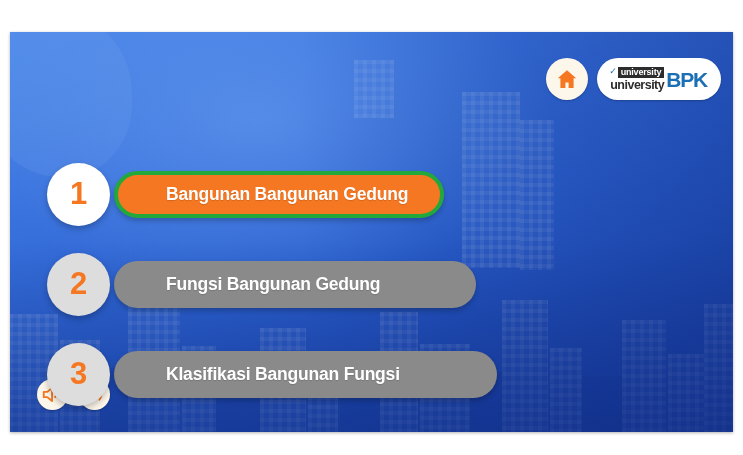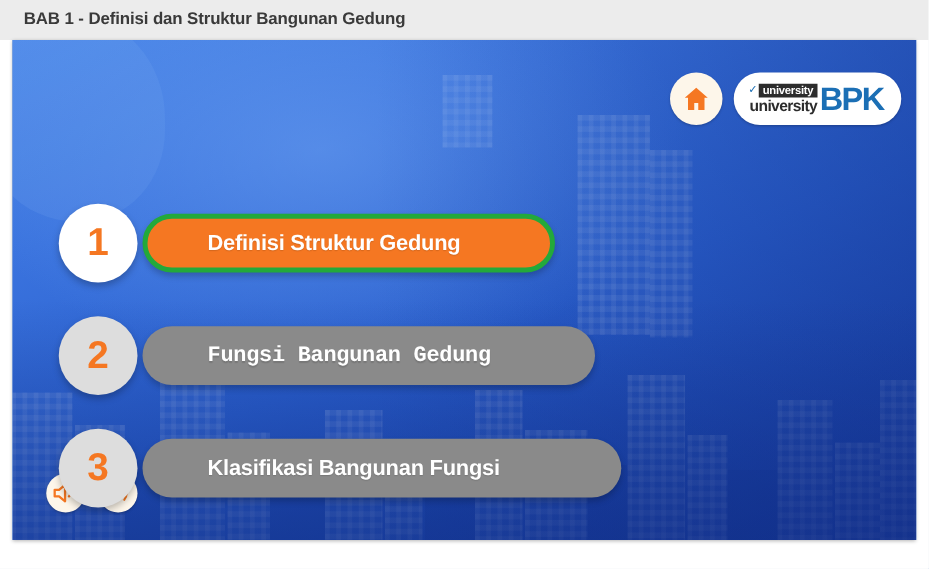--- a/index.html
+++ b/index.html
@@ -138,21 +138,21 @@
     line-height: 1.05;
   }
   #logo-university {
     font-size: 12.5px;
     font-weight: bold;
     color: #2c2c2c;
     letter-spacing: -0.5px;
     margin-top: 1px;
   }
   #logo-bpk {
-    font-size: 26px;
+    font-size: 21px;
     font-weight: bold;
     color: #1b6fb5;
     letter-spacing: -1.2px;
     line-height: 1;
   }
 
   
   .menu-row {
     position: absolute;
     display: flex;
@@ -229,23 +229,20 @@
     cursor: pointer;
     box-shadow: 0 1px 2px rgba(0,0,0,0.25);
   }
 </style>
 </head>
 <body>
 
 <div id="page">
   <div id="slide-outer-bg"></div>
 
-  <div id="header-bar">
-    <div id="header-title">BAB 1 - Definisi dan Struktur Bangunan Gedung</div>
-  </div>
 
   <div id="slide-frame">
 
     <div class="bg-layer" id="bg-base"></div>
 
     <div>
       <div class="soft-blob" style="left:-28px; top:-20px; width:150px; height:165px;"></div>
       <div class="bldg win" style="left:-10px; width:58px; height:118px;"></div>
       <div class="bldg win" style="left:50px;  width:40px; height:92px;"></div>
       <div class="bldg dark" style="left:88px;  width:30px; height:64px;"></div>
@@ -286,29 +283,29 @@
             <span id="logo-corporate">university</span>
           </div>
           <div id="logo-university">university</div>
         </div>
         <div id="logo-bpk">BPK</div>
       </div>
     </div>
 
     <div class="menu-row" id="menu-row-0">
       <div class="pill pill-active" style="width:330px;">
-        <span class="pill-label">Definisi Struktur Gedung</span>
+        <span class="pill-label">Bangunan Bangunan Gedung</span>
       </div>
       <div class="num-circle white">
         <span class="num-text">1</span>
       </div>
     </div>
 
     <div class="menu-row" id="menu-row-1">
-      <div class="pill pill-inactive" style="width:362px;font-family:Liberation Mono, monospace;">
+      <div class="pill pill-inactive" style="width:362px;">
         <span class="pill-label">Fungsi Bangunan Gedung</span>
       </div>
       <div class="num-circle gray">
         <span class="num-text">2</span>
       </div>
     </div>
 
     <div class="menu-row" id="menu-row-2">
       <div class="pill pill-inactive" style="width:383px;">
         <span class="pill-label">Klasifikasi Bangunan Fungsi</span>

